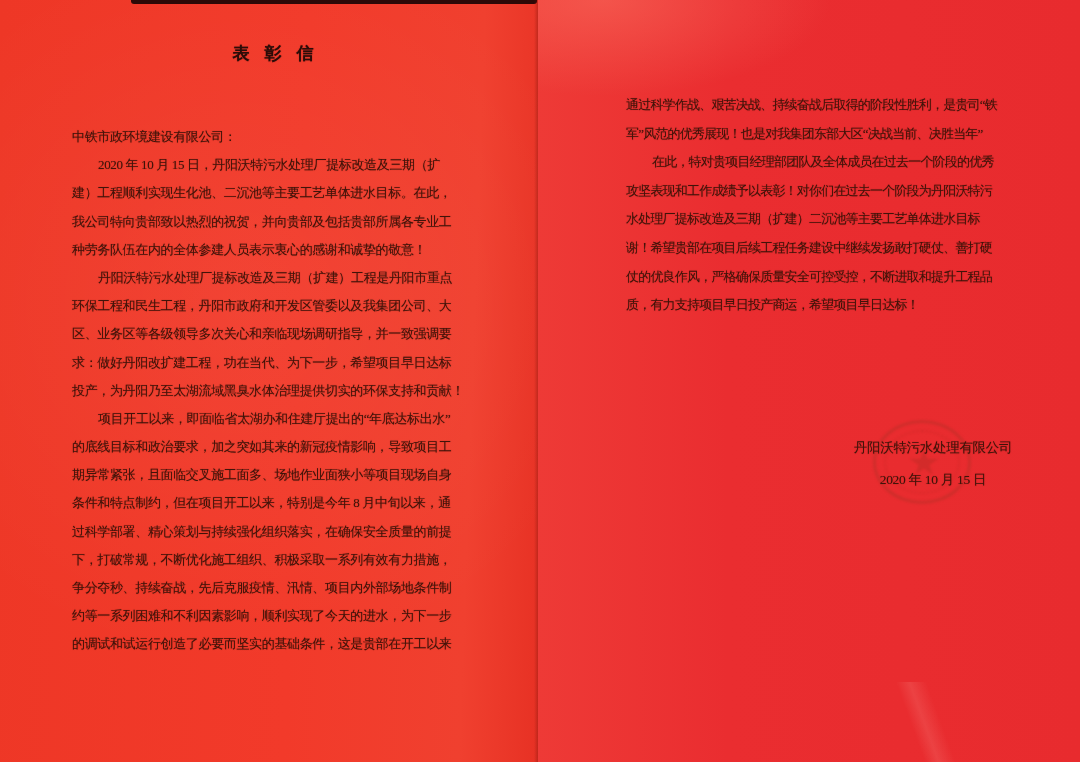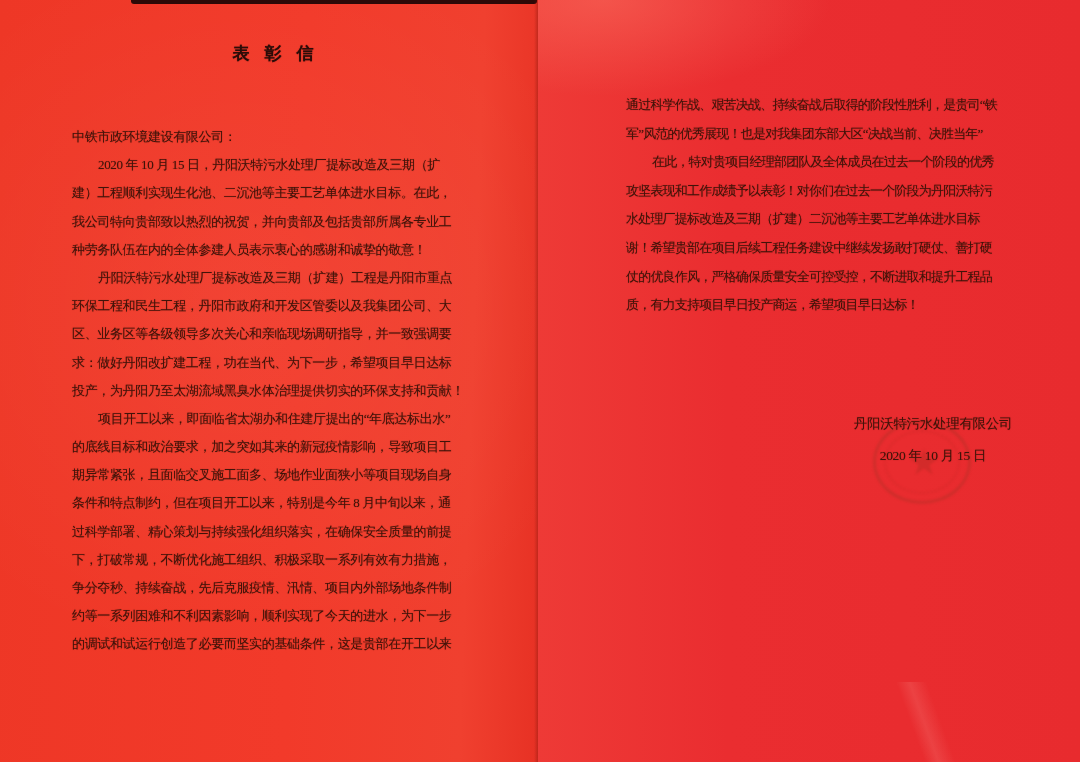--- a/index.html
+++ b/index.html
@@ -56,21 +56,21 @@
     position:absolute;color:var(--ink);
     text-shadow:0 0 1px rgba(80,22,12,0.55);
   }
   .body-1{left:72px;top:123px;width:382px;font-size:13px;letter-spacing:-0.35px;}
   .body-1 .line{height:28.2px;line-height:28.2px;white-space:nowrap;}
   .body-2{left:88px;top:59px;width:372px;font-size:13px;letter-spacing:-0.8px;margin-top:32px;}
   .body-2 .line{height:28.6px;line-height:28.6px;white-space:nowrap;}
   .line.indent{padding-left:26px;}
 
   .signature{
-    position:absolute;left:300px;top:408px;width:190px;text-align:center;
+    position:absolute;left:300px;top:432px;width:190px;text-align:center;
     color:var(--ink);font-size:13.5px;letter-spacing:-0.3px;
     text-shadow:0 0 1px rgba(80,22,12,0.55);
   }
   .signature .sig-line{height:32px;line-height:32px;white-space:nowrap;}
 
   
   .seal{
     position:absolute;left:335px;top:420px;width:98px;height:84px;
     border:3px solid rgba(186,48,40,0.50);border-radius:50%;
     filter:blur(.8px);pointer-events:none;

